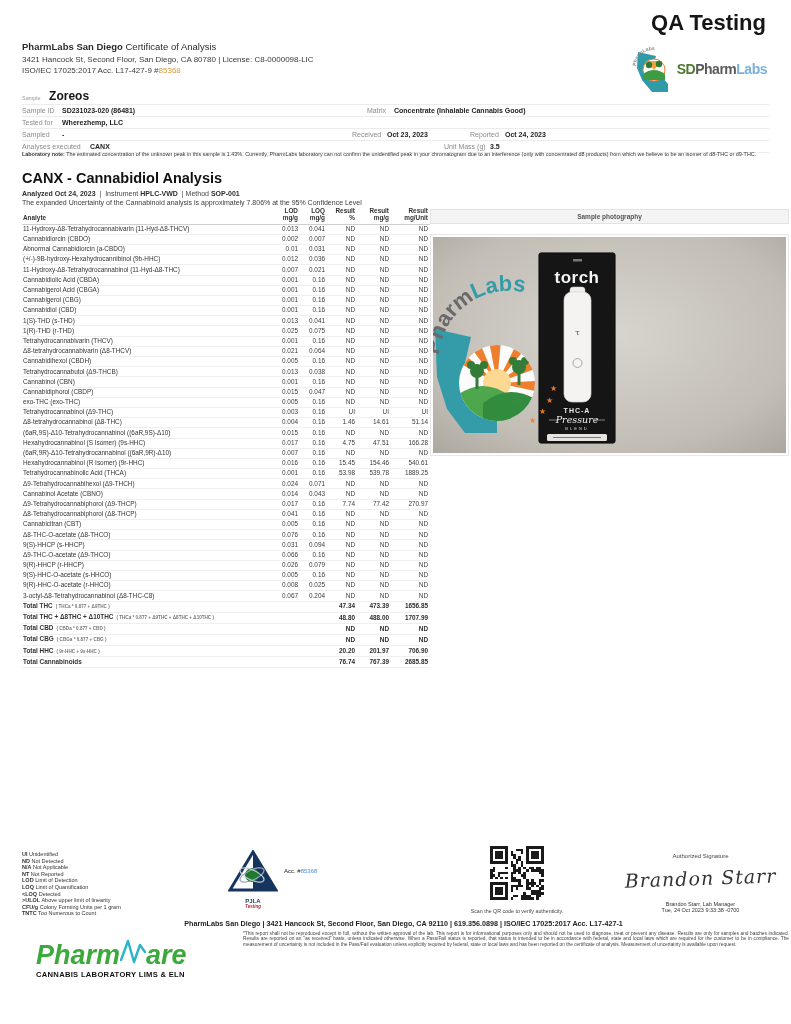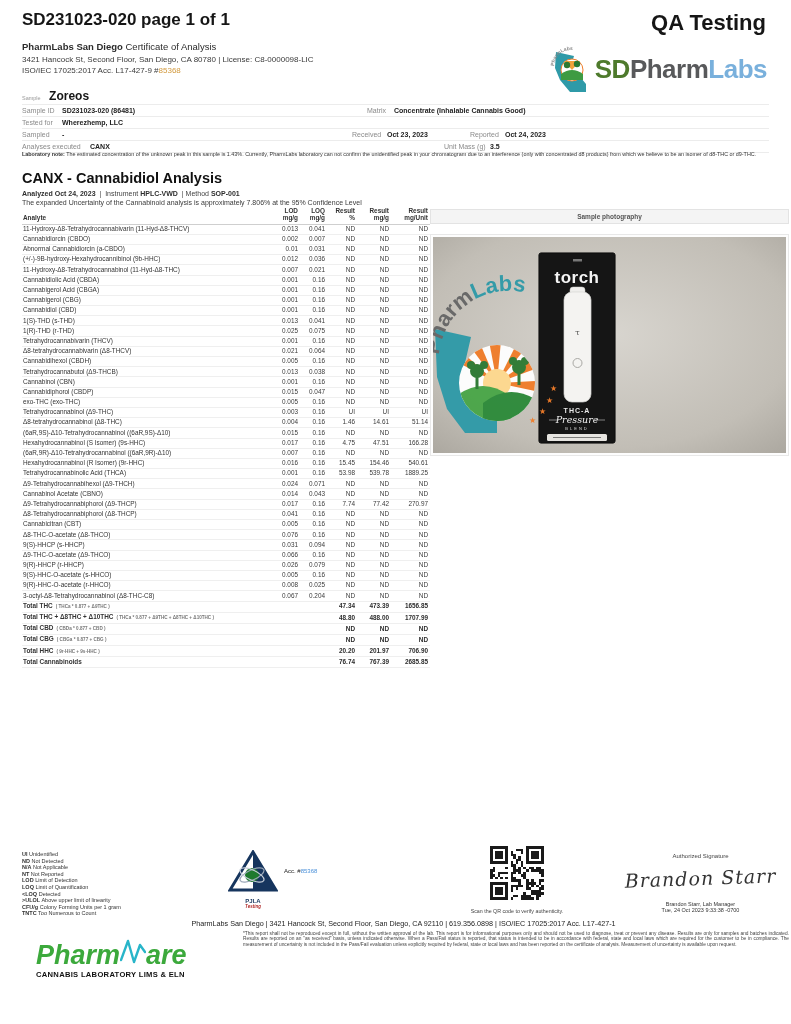--- a/index.html
+++ b/index.html
@@ -8,21 +8,21 @@
   .abs{position:absolute;}
   
   .doc-id{left:22px;top:10px;font-size:17px;font-weight:700;color:#161616;}
   .qa{right:25px;top:10px;font-size:22px;font-weight:700;color:#161616;}
   .lab-line{left:22px;top:41px;font-size:9.5px;color:#2c2c2c;}
   .lab-line b{font-weight:700;}
   .addr{left:22px;top:55px;font-size:8px;color:#3a3a3a;}
   .iso{left:22px;top:65.5px;font-size:8px;color:#3a3a3a;}
   .acc-orange{color:#d29a3f;}
   .hlogo{right:24px;top:44px;display:flex;align-items:center;gap:3px;}
-  .hlogo-text{font-size:26px;font-weight:700;letter-spacing:-0.5px;}
+  .hlogo-text{font-size:14px;font-weight:700;letter-spacing:-0.5px;}
   .hl-sd{color:#4e7a2c;} .hl-pharm{color:#58595b;} .hl-labs{color:#79b0dc;}
   
   .sample-line{left:22px;top:86px;}
   .sample-lbl{font-size:5.5px;color:#999;margin-right:4px;}
   .sample-name{font-size:12px;font-weight:700;color:#161616;}
   .info-table{left:22px;top:104px;width:747px;border-top:1px solid #ececec;}
   .info-row{position:relative;height:11px;border-bottom:1px solid #ececec;font-size:7px;}
   .info-row span{position:absolute;top:2.2px;white-space:nowrap;}
   .lbl{color:#8a8a8a;} .val{font-weight:700;color:#222;}
   .lab-note{left:22px;top:151px;width:747px;font-size:5.4px;line-height:6px;color:#333;}
@@ -59,33 +59,32 @@
   .pjla-acc{position:absolute;left:56px;top:18px;font-size:6px;color:#222;}
   .acc-blue{color:#4a90d9;}
   .qr-block{left:452px;top:846px;width:130px;text-align:center;}
   .qr-caption{font-size:5.3px;color:#444;margin-top:4px;}
   .sig-block{left:618px;top:853px;width:165px;text-align:center;}
   .auth-label{font-size:6px;color:#444;}
   .signature{font-family:"DejaVu Serif",serif;font-style:italic;font-size:19px;color:#333;
              margin-top:8px;transform:rotate(-2deg);letter-spacing:1px;}
   .signer{font-size:5.5px;color:#333;margin-top:12px;}
   .sig-date{font-size:5.5px;color:#333;}
-  .foot-center{left:16px;right:0;top:919px;text-align:center;font-size:7.2px;font-weight:400;color:#222;}
+  .foot-center{left:16px;right:0;top:919px;text-align:center;font-size:7.2px;font-weight:700;color:#222;}
   .disclaimer{left:243px;top:931px;width:546px;font-size:4.8px;line-height:5.3px;color:#444;text-align:justify;}
   .pharmware{left:36px;top:938px;}
   .pw-line{display:flex;align-items:baseline;font-style:italic;font-weight:700;font-size:27px;
            color:#3ca93c;line-height:27px;}
   .pw-sub{font-size:7.6px;font-weight:700;color:#111;letter-spacing:0.3px;margin-top:1px;}
 </style>
 </head>
 <body>
 
 <div class="page">
 
-  <div class="abs doc-id">SD231023-020 page 1 of 1</div>
   <div class="abs qa">QA Testing</div>
   <div class="abs lab-line">
     <b>PharmLabs San Diego</b>
     <span>Certificate of Analysis</span>
   </div>
   <div class="abs addr">3421 Hancock St, Second Floor, San Diego, CA 80780 |  License: C8-0000098-LIC</div>
   <div class="abs iso">
     <span>ISO/IEC 17025:2017 Acc. L17-427-9 #</span><span class="acc-orange">85368</span>
   </div>
 

